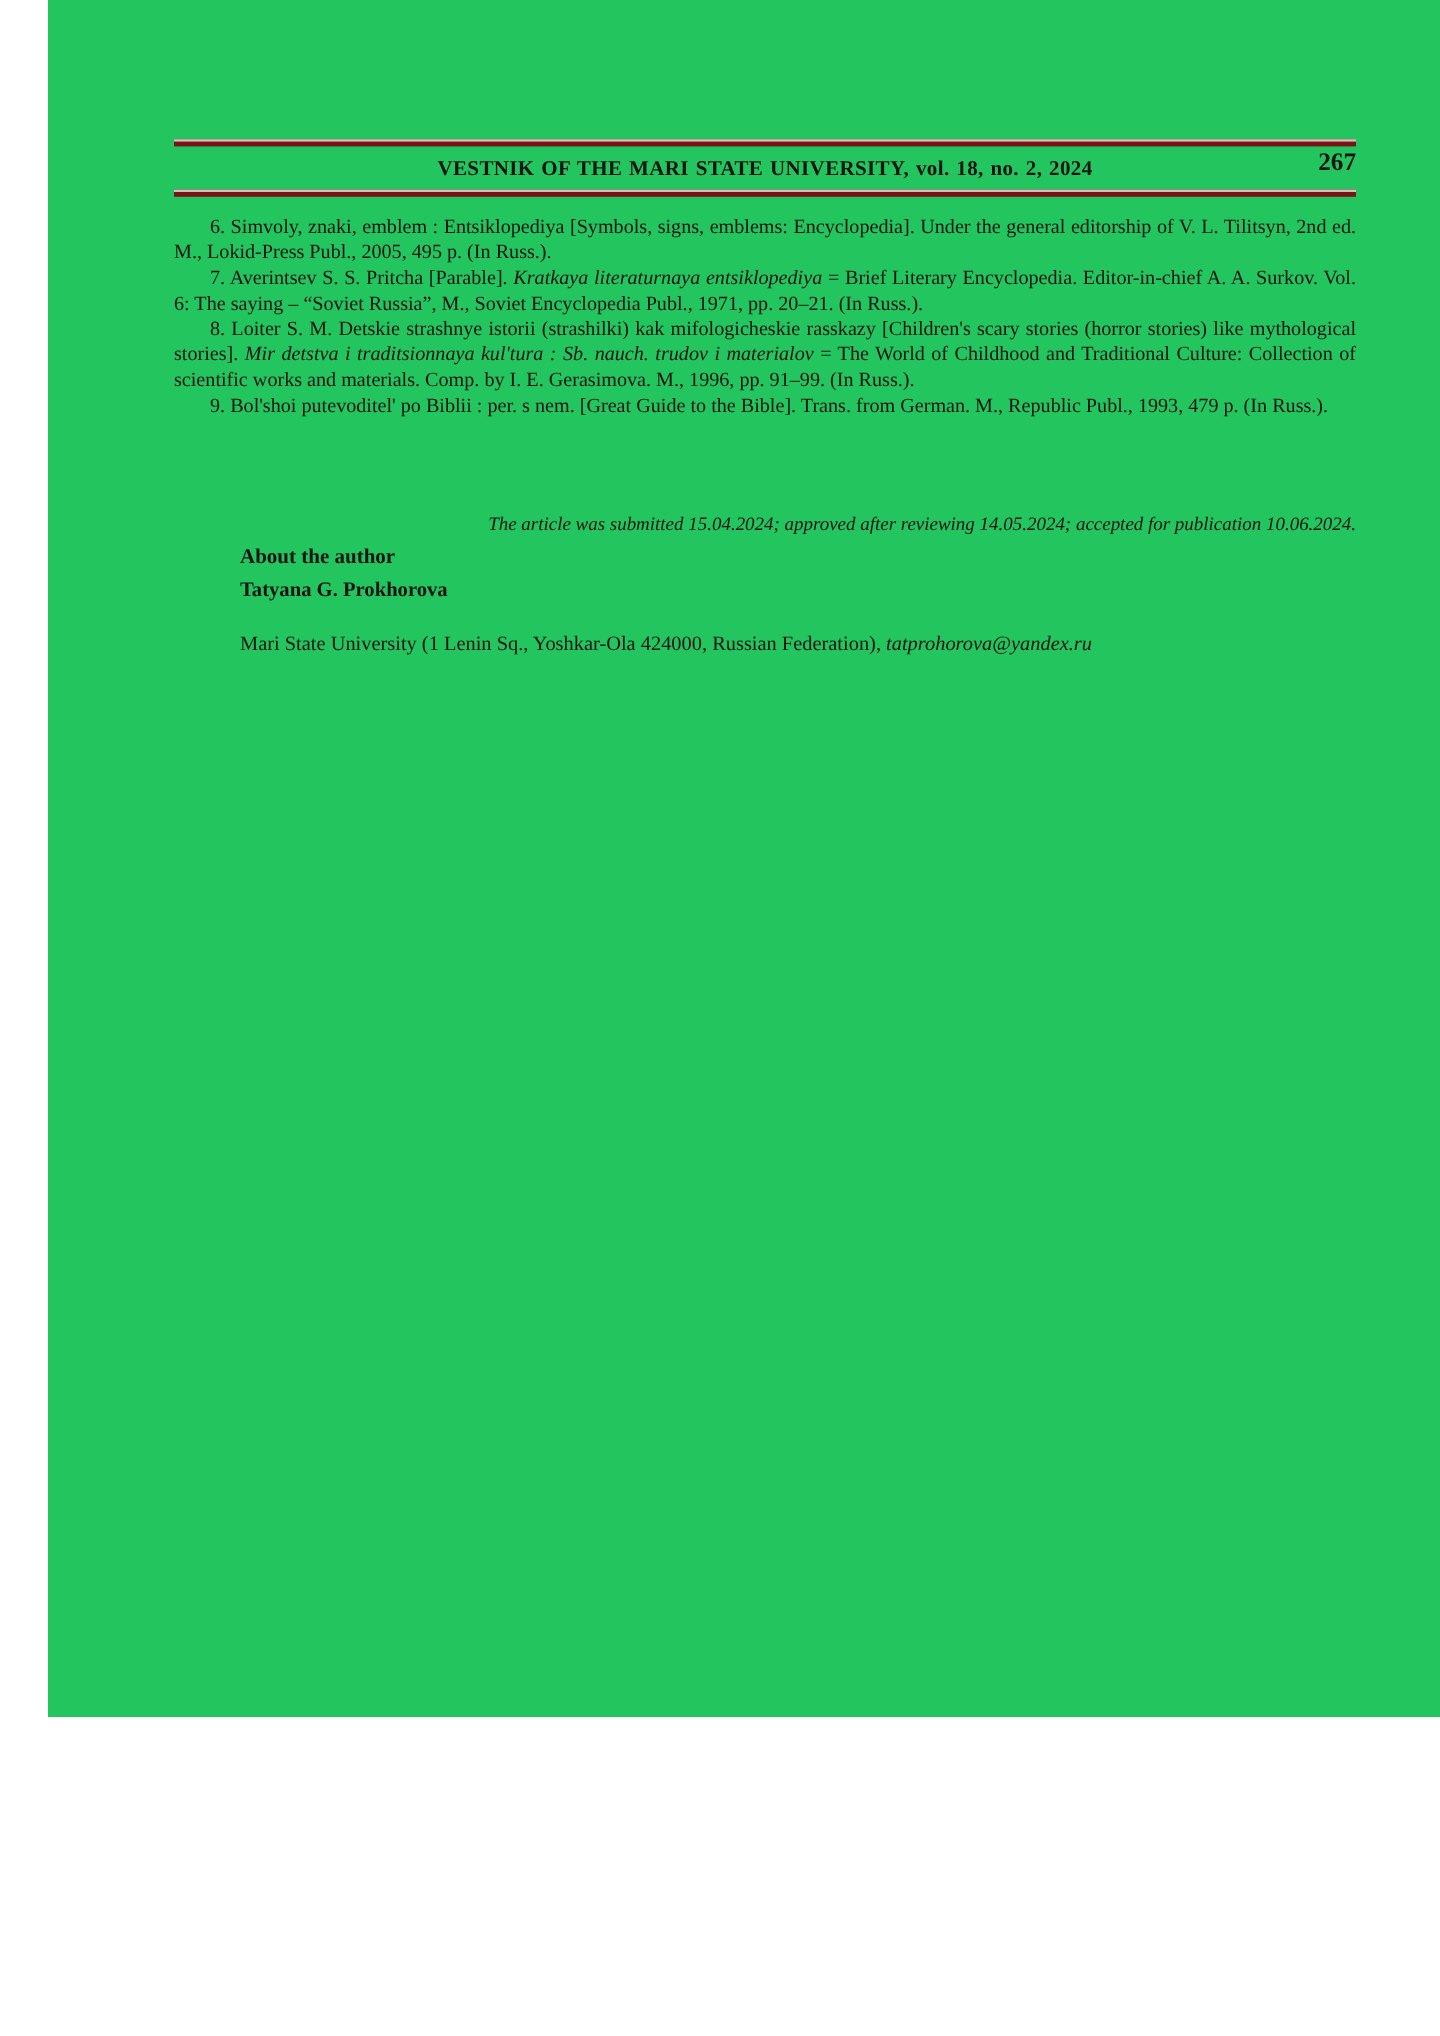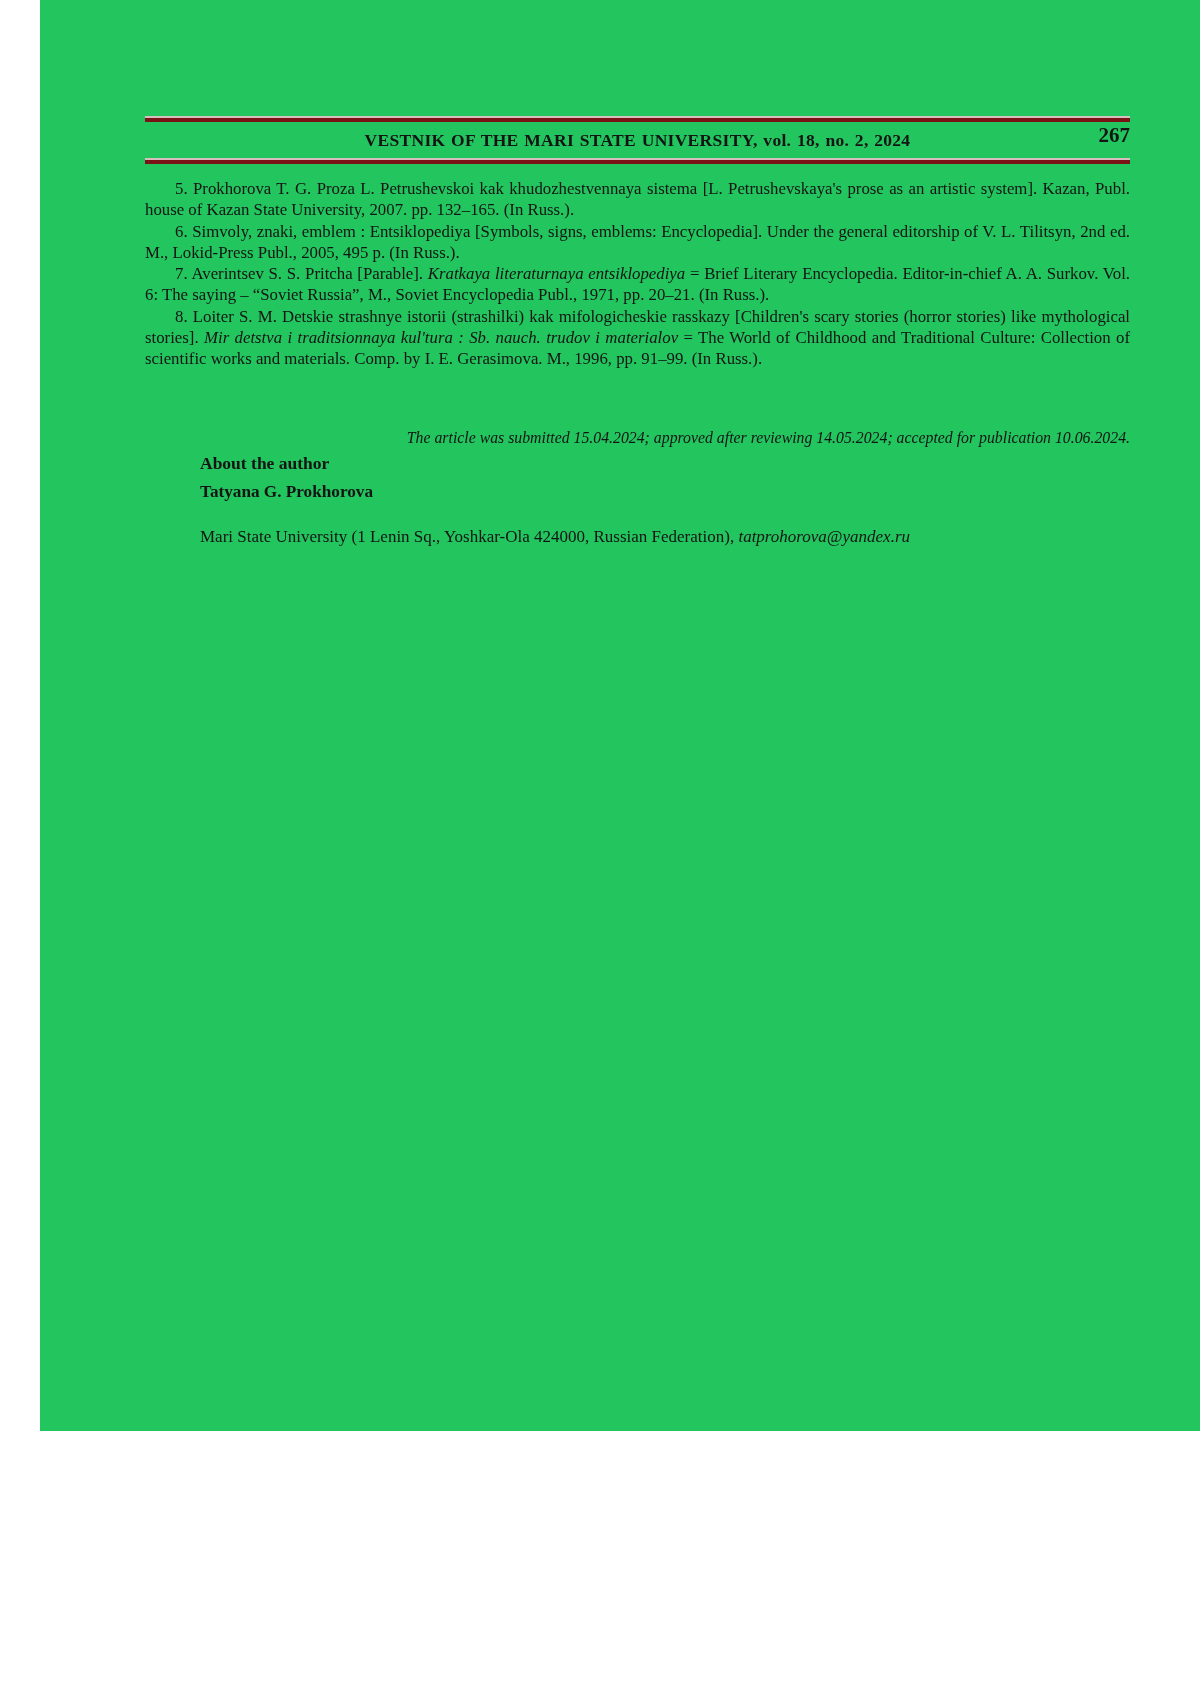--- a/index.html
+++ b/index.html
@@ -123,24 +123,24 @@
   <header class="page-header">
     <div class="rule"></div>
     <div class="header-inner">
       <div class="journal-title">VESTNIK OF THE MARI STATE UNIVERSITY, vol. 18, no. 2, 2024</div>
       <div class="page-number">267</div>
     </div>
     <div class="rule"></div>
   </header>
 
   <section class="references">
-      <p><span>5. Prokhorova T. G. Proza L. Petrushevskoi kak khudozhestvennaya sistema [L. Petrushevskaya's prose as an artistic system]. Kazan, Publ. house of Kazan State University, 2007. pp. 132–165. (In Russ.).</span></p>
       <p><span>6. Simvoly, znaki, emblem : Entsiklopediya [Symbols, signs, emblems: Encyclopedia]. Under the general editorship of V. L. Tilitsyn, 2nd ed. M., Lokid-Press Publ., 2005, 495 p. (In Russ.).</span></p>
       <p><span>7. Averintsev S. S. Pritcha [Parable]. </span><em>Kratkaya literaturnaya entsiklopediya</em><span> = Brief Literary Encyclopedia. Editor-in-chief A. A. Surkov. Vol. 6: The saying – “Soviet Russia”, M., Soviet Encyclopedia Publ., 1971, pp. 20–21. (In Russ.).</span></p>
       <p><span>8. Loiter S. M. Detskie strashnye istorii (strashilki) kak mifologicheskie rasskazy [Children's scary stories (horror stories) like mythological stories]. </span><em>Mir detstva i traditsionnaya kul'tura : Sb. nauch. trudov i materialov</em><span> = The World of Childhood and Traditional Culture: Collection of scientific works and materials. Comp. by I. E. Gerasimova. M., 1996, pp. 91–99. (In Russ.).</span></p>
+      <p><span>9.  Bol'shoi putevoditel' po Biblii : per. s nem. [Great Guide to the Bible]. Trans. from German. M., Republic Publ., 1993, 479 p. (In Russ.).</span></p>
     </section>
 
   <p class="submission-note">The article was submitted 15.04.2024; approved after reviewing 14.05.2024; accepted for publication 10.06.2024.</p>
 
   <section class="about-section">
     <h3 class="about-heading">About the author</h3>
     <p class="author-name">Tatyana G. Prokhorova</p>
     <p class="author-info"><br>
       <span>Mari State University (1 Lenin Sq., Yoshkar-Ola 424000, Russian Federation), </span><em>tatprohorova@yandex.ru</em></p>
   </section>

